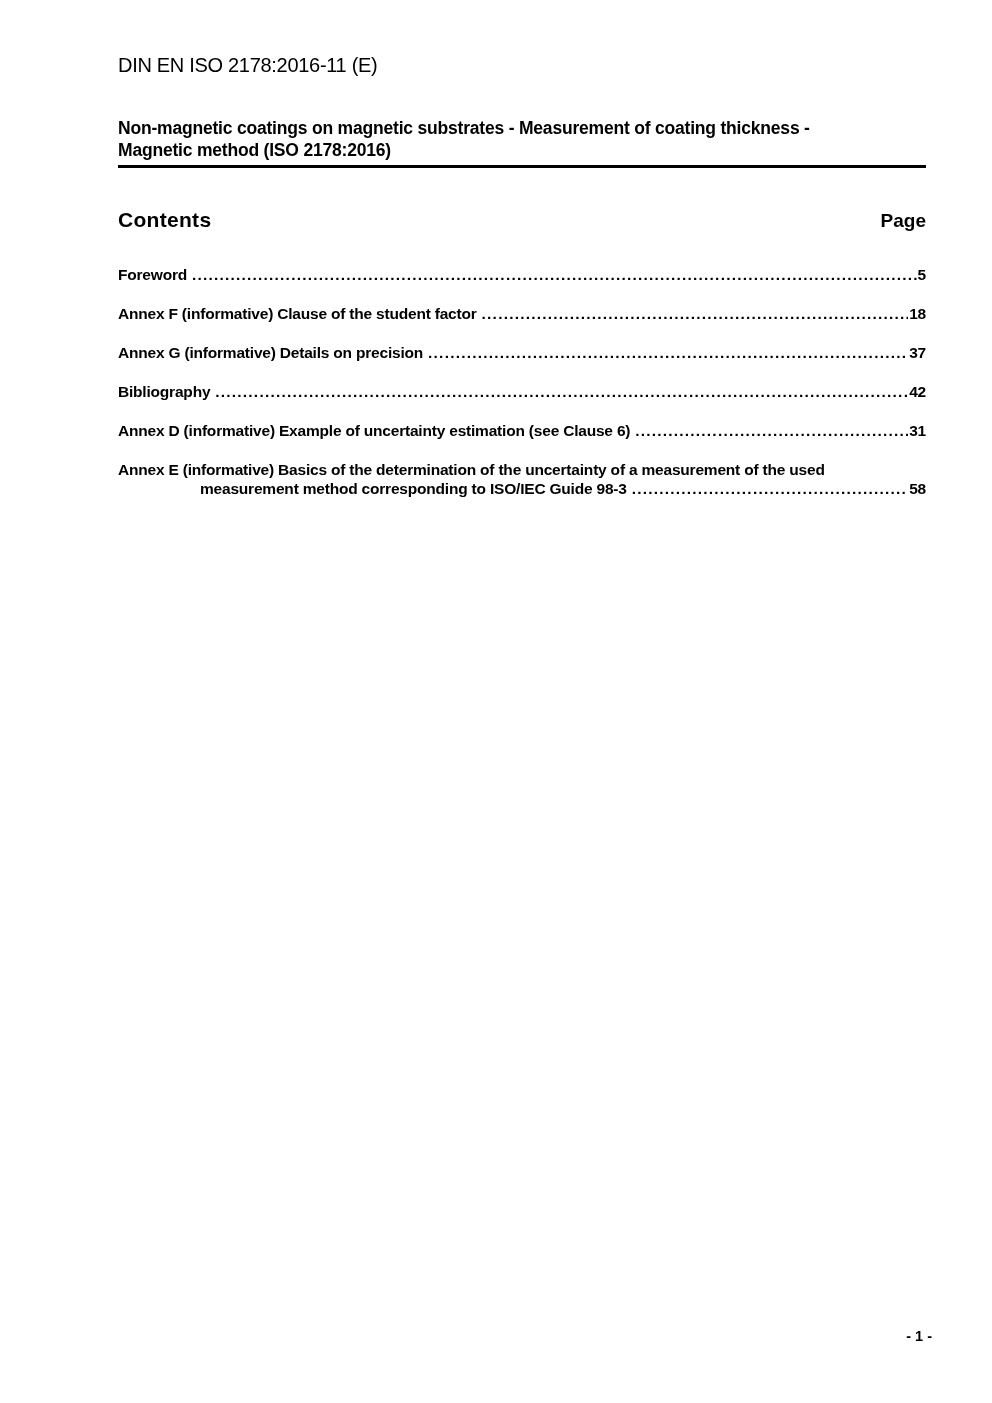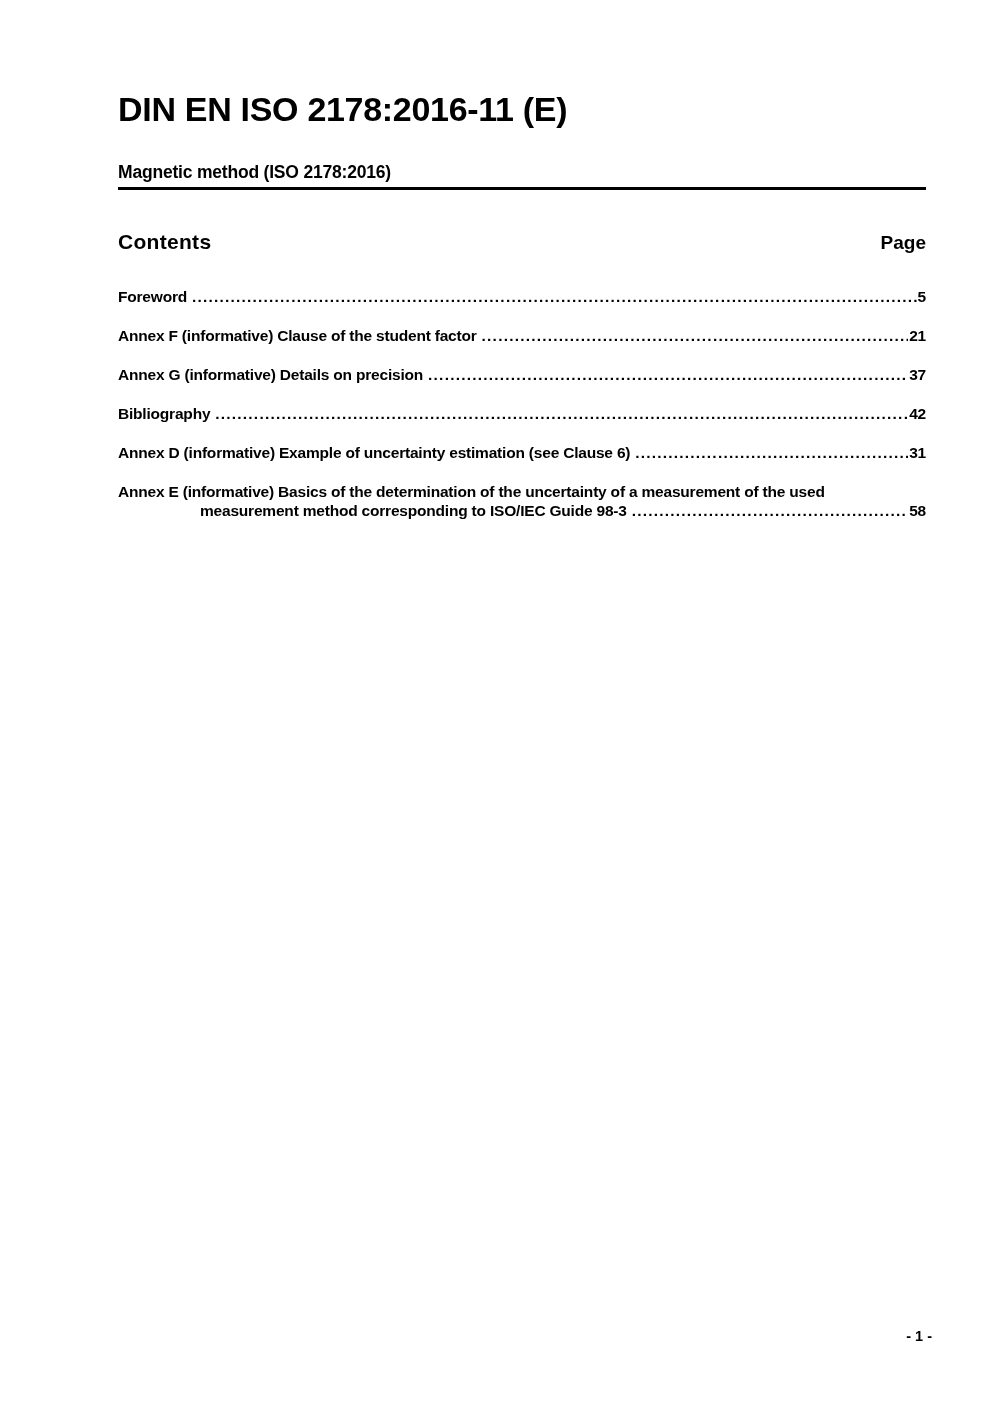--- a/index.html
+++ b/index.html
@@ -16,23 +16,23 @@
     position: relative;
     overflow: hidden;
   }
   .page-content {
     position: absolute;
     left: 118px;
     top: 0;
     width: 808px;
   }
   .doc-code {
-    margin-top: 94px;
-    font-size: 34px;
-    font-weight: bold;
+    margin-top: 50px;
+    font-size: 20px;
+    font-weight: normal;
     letter-spacing: -0.3px;
     line-height: 30px;
   }
   .doc-title {
     margin-top: 37px;
     font-size: 17.5px;
     font-weight: bold;
     line-height: 22px;
     letter-spacing: -0.2px;
     border-bottom: 3px solid #000000;
@@ -103,40 +103,41 @@
   }
 </style>
 </head>
 <body>
 
 <div class="page-content">
 
   <div class="doc-code">DIN EN ISO 2178:2016-11 (E)</div>
 
   <div class="doc-title">
+    <div>Non-magnetic coatings on magnetic substrates - Measurement of coating thickness -</div>
     <div>Magnetic method (ISO 2178:2016)</div>
   </div>
 
   <div class="contents-row">
     <span class="contents-heading">Contents</span>
     <span class="page-col-label">Page</span>
   </div>
 
   <div class="toc">
 
     <div class="toc-entry toc-row">
       <span class="toc-label">Foreword</span>
       <span class="toc-leader"></span>
       <span class="toc-page">5</span>
     </div>
 
     <div class="toc-entry toc-row">
       <span class="toc-label">Annex F (informative) Clause of the student factor</span>
       <span class="toc-leader"></span>
-      <span class="toc-page">21</span>
+      <span class="toc-page">18</span>
     </div>
 
     <div class="toc-entry toc-row">
       <span class="toc-label">Annex G (informative) Details on precision</span>
       <span class="toc-leader"></span>
       <span class="toc-page">37</span>
     </div>
 
     <div class="toc-entry toc-row">
       <span class="toc-label">Bibliography</span>

